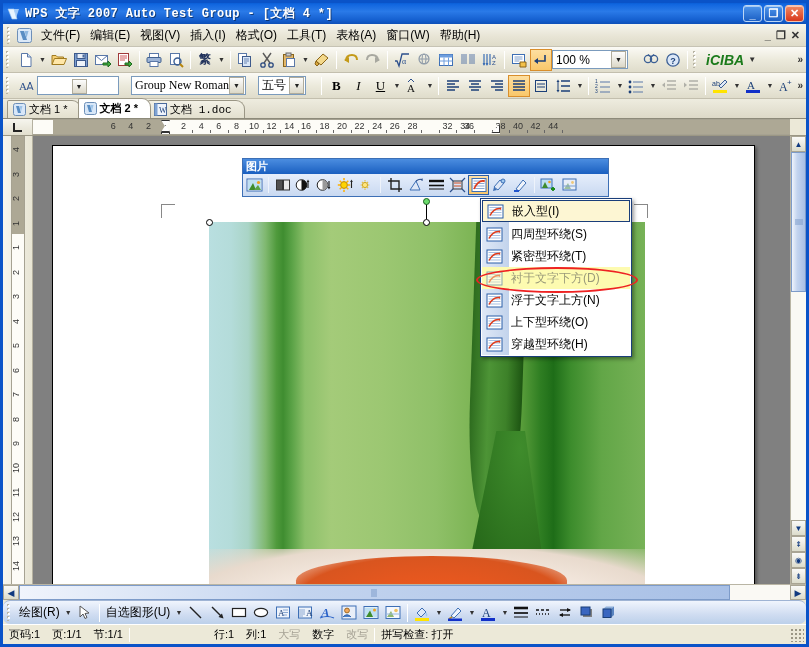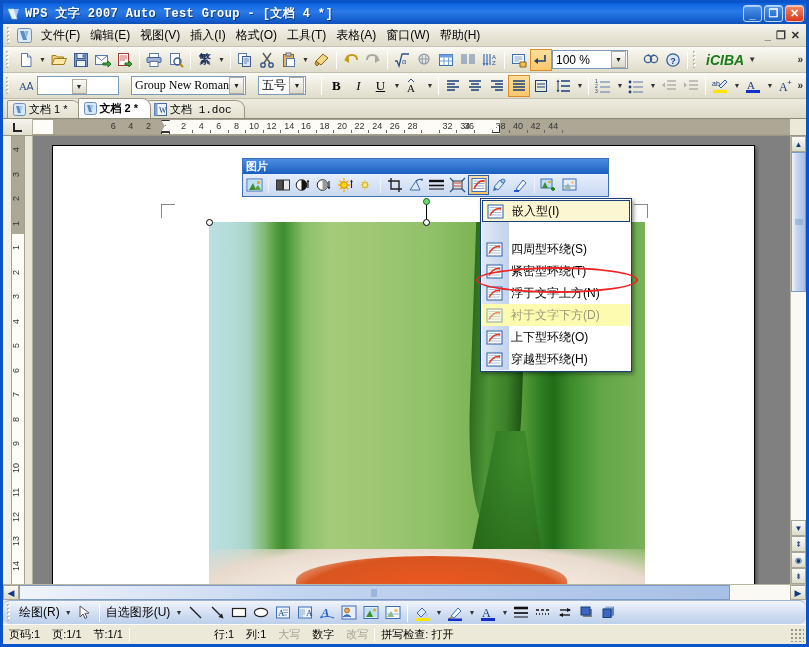--- a/index.html
+++ b/index.html
@@ -863,21 +863,21 @@
                 <circle cx="11.5" cy="5.5" r="1.4" fill="#f0c878"></circle>
                 <path d="M2 9h13" stroke="#7fa0cd"></path>
               </svg>
           </div>
         </div>
       </div>
 
       <div class="dropdown" style="left:447px; top:62px; width:152px;">
         <div class="dd-strip"></div>
 
-        <div class="dd-item hl" style="margin-bottom:16px;">
+        <div class="dd-item hl" style="margin-bottom:1px;">
           <span class="dd-ico">
             <svg width="17" height="15" viewBox="0 0 17 15">
                 <rect x="1" y="1" width="15" height="13" fill="#fff" stroke="#2b5ea8"></rect>
                 <path d="M2.5 3.5h12M2.5 6h12M2.5 8.5h12M2.5 11h12" stroke="#8fb0da" stroke-width="0.8"></path>
                 <path d="M3 11.5 Q7 3.5 13.5 4.5" fill="none" stroke="#e03a1a" stroke-width="1.5"></path>
                 <polygon points="14.3,3.2 12,4.5 14,6" fill="#e03a1a"></polygon>
               </svg>
           </span>
           <span>嵌入型(I)</span>
         </div>
@@ -899,42 +899,42 @@
             <svg width="17" height="15" viewBox="0 0 17 15">
                 <rect x="1" y="1" width="15" height="13" fill="#fff" stroke="#2b5ea8"></rect>
                 <path d="M2.5 3.5h12M2.5 6h12M2.5 8.5h12M2.5 11h12" stroke="#8fb0da" stroke-width="0.8"></path>
                 <path d="M3 11.5 Q7 3.5 13.5 4.5" fill="none" stroke="#e03a1a" stroke-width="1.5"></path>
                 <polygon points="14.3,3.2 12,4.5 14,6" fill="#e03a1a"></polygon>
               </svg>
           </span>
           <span>紧密型环绕(T)</span>
         </div>
 
+        <div class="dd-item marked">
+          <span class="dd-ico">
+            <svg width="17" height="15" viewBox="0 0 17 15" opacity="0.55">
+                <rect x="1" y="1" width="15" height="13" fill="#fff" stroke="#2b5ea8"></rect>
+                <path d="M2.5 3.5h12M2.5 6h12M2.5 8.5h12M2.5 11h12" stroke="#8fb0da" stroke-width="0.8"></path>
+                <path d="M3 11.5 Q7 3.5 13.5 4.5" fill="none" stroke="#e03a1a" stroke-width="1.5"></path>
+                <polygon points="14.3,3.2 12,4.5 14,6" fill="#e03a1a"></polygon>
+              </svg>
+          </span>
+          <span>衬于文字下方(D)</span>
+        </div>
+
         <div class="dd-item">
           <span class="dd-ico">
             <svg width="17" height="15" viewBox="0 0 17 15">
                 <rect x="1" y="1" width="15" height="13" fill="#fff" stroke="#2b5ea8"></rect>
                 <path d="M2.5 3.5h12M2.5 6h12M2.5 8.5h12M2.5 11h12" stroke="#8fb0da" stroke-width="0.8"></path>
                 <path d="M3 11.5 Q7 3.5 13.5 4.5" fill="none" stroke="#e03a1a" stroke-width="1.5"></path>
                 <polygon points="14.3,3.2 12,4.5 14,6" fill="#e03a1a"></polygon>
               </svg>
           </span>
           <span>浮于文字上方(N)</span>
-        </div>
-
-        <div class="dd-item marked">
-          <span class="dd-ico">
-            <svg width="17" height="15" viewBox="0 0 17 15" opacity="0.55">
-                <rect x="1" y="1" width="15" height="13" fill="#fff" stroke="#2b5ea8"></rect>
-                <path d="M2.5 3.5h12M2.5 6h12M2.5 8.5h12M2.5 11h12" stroke="#8fb0da" stroke-width="0.8"></path>
-                <path d="M3 11.5 Q7 3.5 13.5 4.5" fill="none" stroke="#e03a1a" stroke-width="1.5"></path>
-                <polygon points="14.3,3.2 12,4.5 14,6" fill="#e03a1a"></polygon>
-              </svg>
-          </span>
-          <span>衬于文字下方(D)</span>
         </div>
 
         <div class="dd-item">
           <span class="dd-ico">
             <svg width="17" height="15" viewBox="0 0 17 15">
                 <rect x="1" y="1" width="15" height="13" fill="#fff" stroke="#2b5ea8"></rect>
                 <path d="M2.5 3.5h12M2.5 6h12M2.5 8.5h12M2.5 11h12" stroke="#8fb0da" stroke-width="0.8"></path>
                 <path d="M3 11.5 Q7 3.5 13.5 4.5" fill="none" stroke="#e03a1a" stroke-width="1.5"></path>
                 <polygon points="14.3,3.2 12,4.5 14,6" fill="#e03a1a"></polygon>
               </svg>

